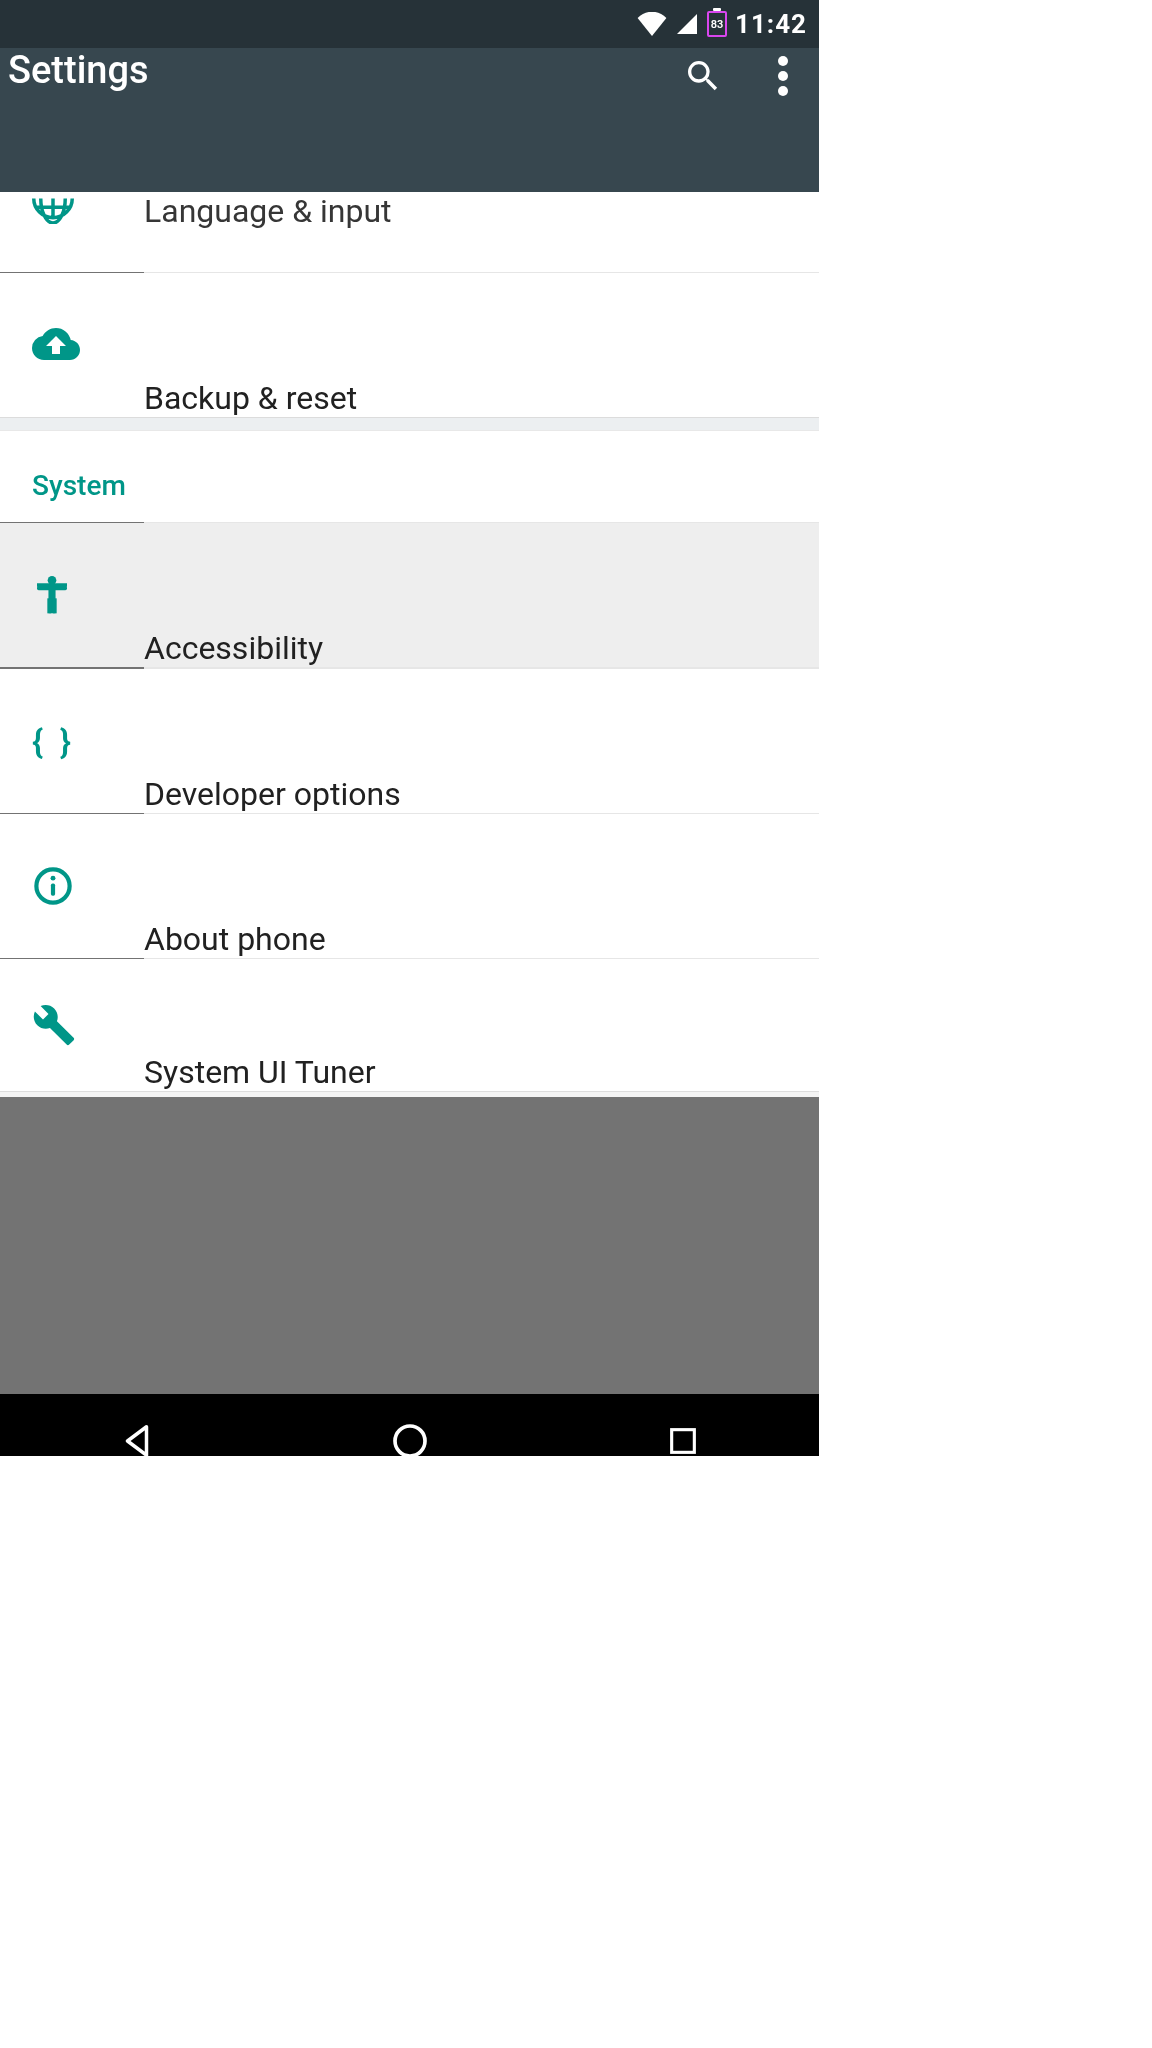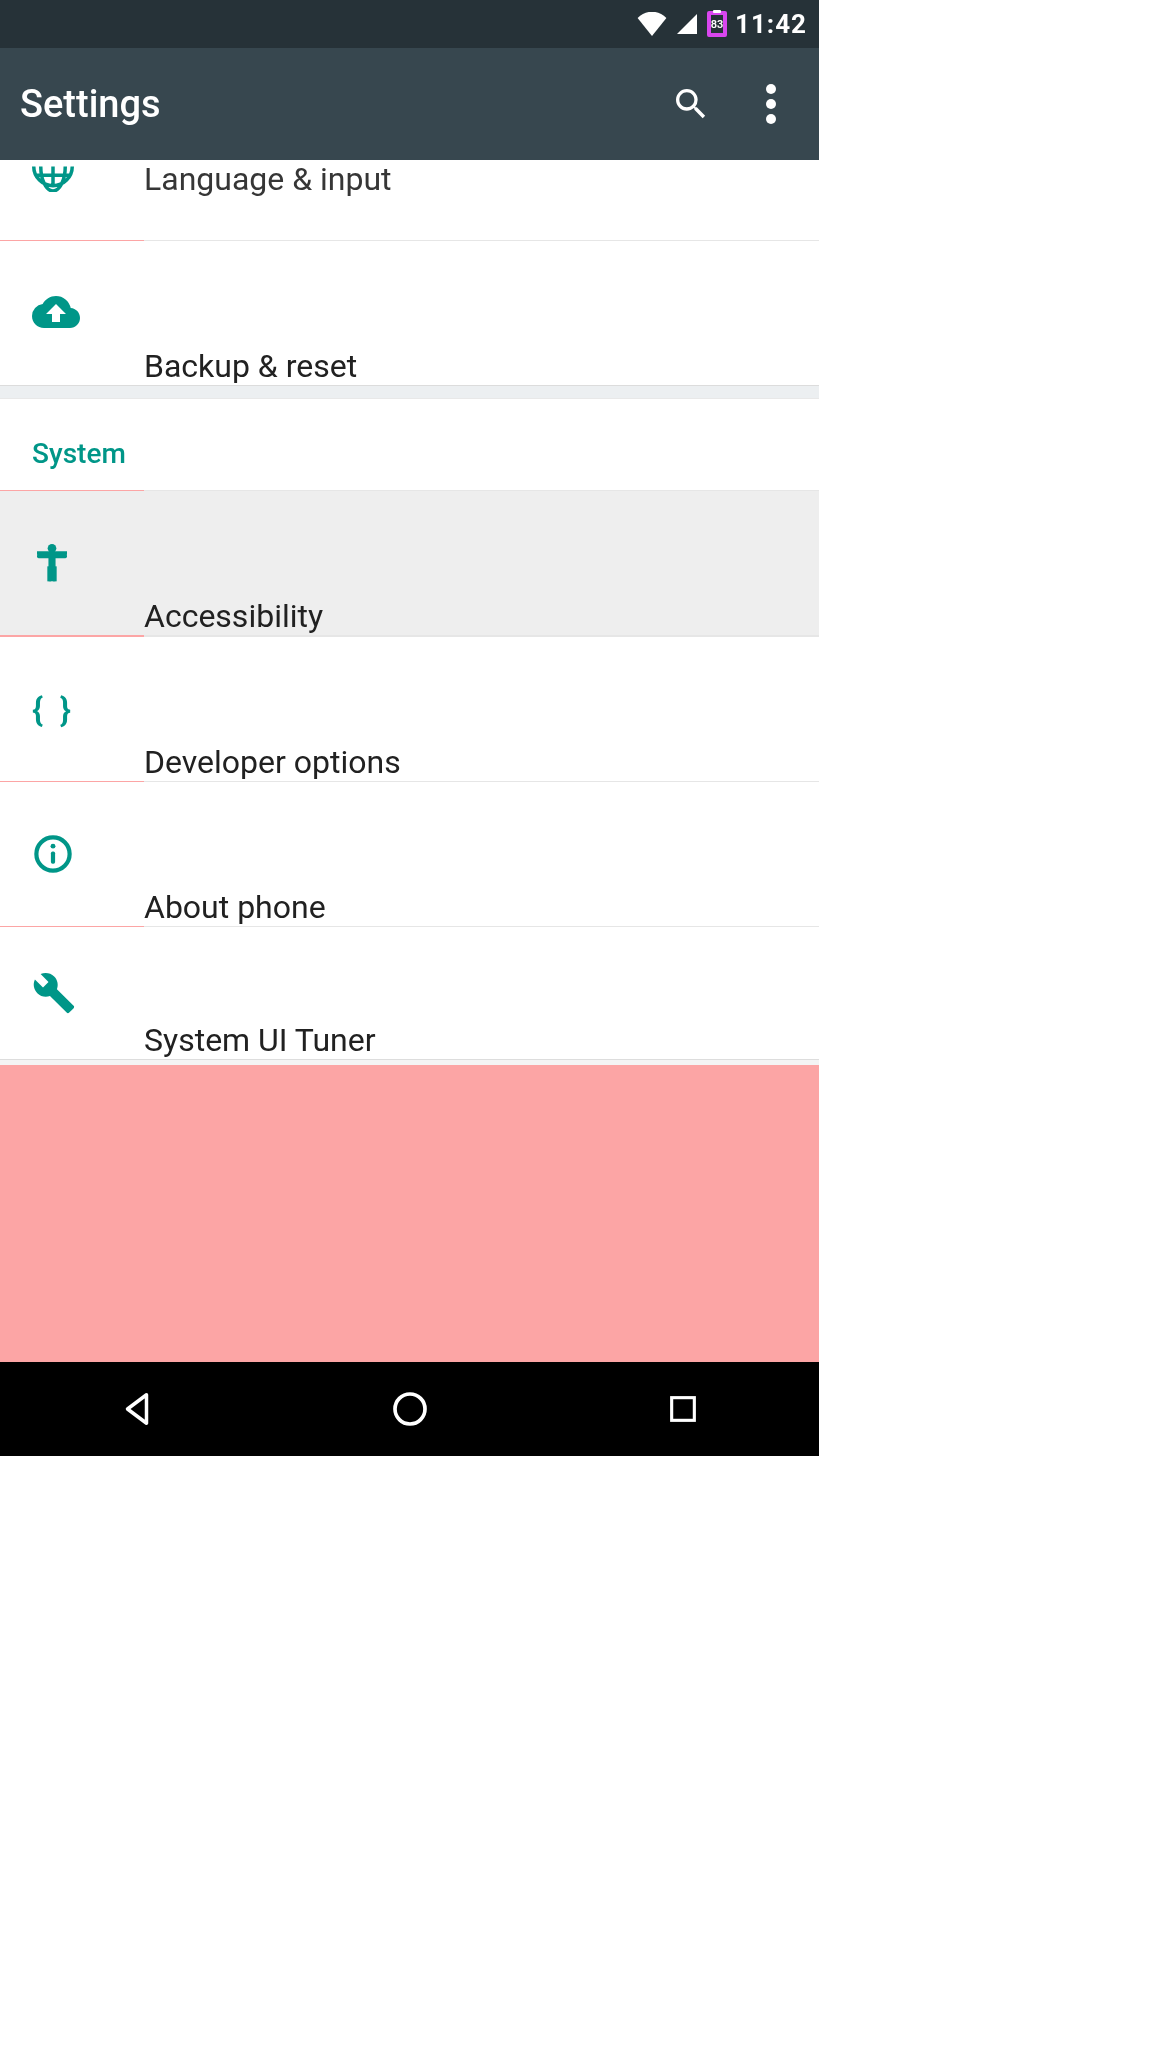--- a/index.html
+++ b/index.html
@@ -16,40 +16,39 @@
     height: 48px;
     background: #263238;
     display: flex;
     justify-content: flex-end;
     align-items: center;
     padding: 0 12px;
     gap: 8px;
     color: #fff;
   }
   .status-bar .bat-box {
-    width: 20px; height: 26px; border: 4px solid #d946ef; border-radius: 2px;
+    width: 20px; height: 26px; border: 2px solid #d946ef; border-radius: 2px;
     display:flex; align-items:center; justify-content:center;
     font-size: 11px; font-weight: 600; position:relative;
   }
   .status-bar .bat-box::before{
     content:''; position:absolute; top:-5px; left:50%; transform:translateX(-50%);
     width:8px; height:3px; background:#fff; border-radius:1px;
   }
   .status-bar .clock { font-size: 26px; font-weight: 700; letter-spacing: 1px; text-align: center; }
   .app-bar {
-    height: 112px;
+    height: 144px;
     background: #37474f;
     display: flex;
-    align-items: center;
-    padding: 0 20px;
+    padding: 0 8px;
     color: #fff;
   }
   .app-bar .title { font-size: 38px; font-weight: 500; flex: 1; }
   .app-bar .icon-btn { width: 56px; height:56px; display:flex; align-items:center; justify-content:center; margin-left: 24px; }
-  .content { height: calc(100% - 48px - 112px - 94px); overflow: hidden; background:#fca5a5; }
+  .content { height: calc(100% - 48px - 112px - 94px); overflow: hidden; background:#737373; }
   .row {
     display: flex;
     align-items: flex-end;
     height: 144px;
     padding: 0 32px;
     background: #fff;
     position: relative;
   }
   .row.clipped-top { height: 80px; align-items: flex-start; padding-top: 0; }
   .row .icon-slot { width: 112px; display:flex; justify-content:flex-start; align-items:center; height:100%; color: var(--teal); }

